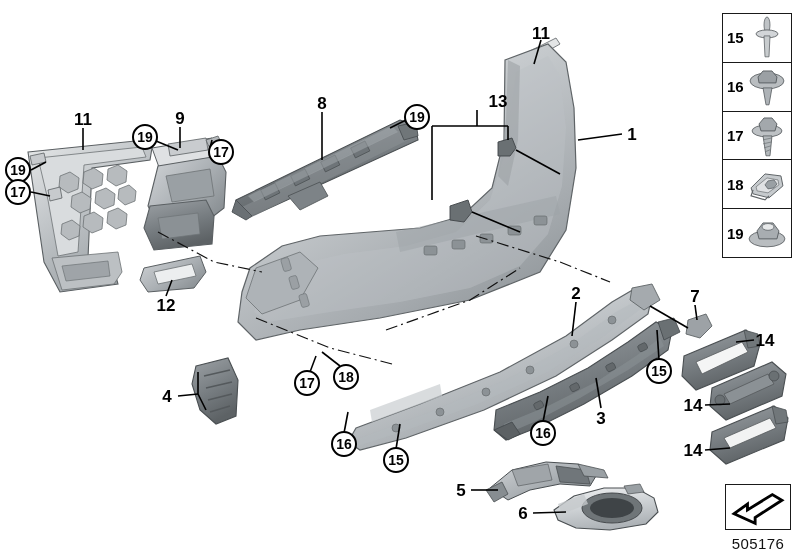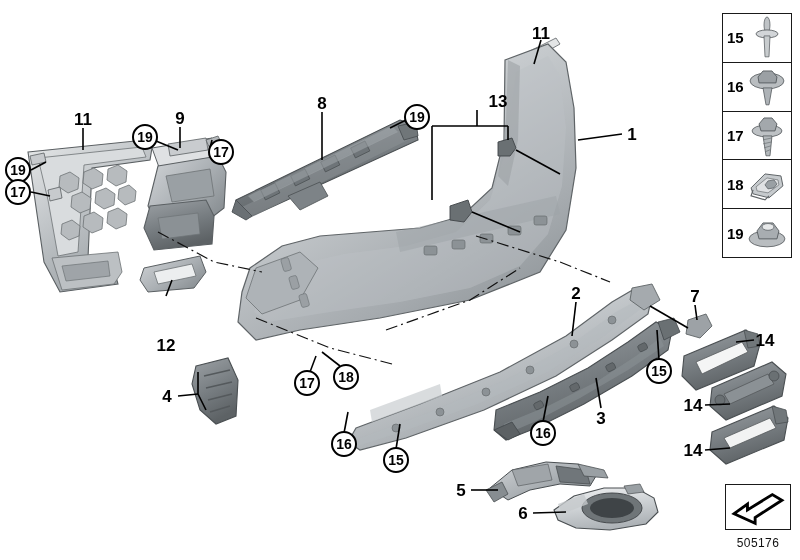--- a/index.html
+++ b/index.html
@@ -42,21 +42,21 @@
     padding-left:4px;z-index:3;position:relative;
   }
   .legend-art{position:absolute;right:2px;top:0;bottom:0;width:44px;}
   .legend-art svg{width:100%;height:100%;display:block;}
 
   
   #idbadge{position:absolute;left:725px;top:484px;width:66px;height:46px;
     border:1.4px solid #1a1a1a;background:#fff;box-sizing:border-box;}
   #idbadge svg{width:100%;height:100%;display:block;}
   #idnum{position:absolute;left:758px;top:543px;transform:translate(-50%,-50%);
-    font-size:12px;color:#111;letter-spacing:.4px;white-space:nowrap;text-align:right;}
+    font-size:15px;color:#111;letter-spacing:.4px;white-space:nowrap;text-align:right;}
 
   
   #art{position:absolute;left:0;top:0;width:800px;height:560px;}
 </style>
 </head>
 <body>
 
 <div id="stage">
 
   <svg id="art" viewBox="0 0 800 560">
@@ -321,21 +321,21 @@
       <div class="lbl" style="left: 576px; top: 293px;">2</div>
       <div class="lbl" style="left: 601px; top: 418px;">3</div>
       <div class="lbl" style="left: 167px; top: 396px;">4</div>
       <div class="lbl" style="left: 461px; top: 490px;">5</div>
       <div class="lbl" style="left: 523px; top: 513px;">6</div>
       <div class="lbl" style="left: 695px; top: 296px;">7</div>
       <div class="lbl" style="left: 322px; top: 103px;">8</div>
       <div class="lbl" style="left: 180px; top: 118px;">9</div>
       <div class="lbl" style="left: 83px; top: 119px;">11</div>
       <div class="lbl" style="left: 541px; top: 33px;">11</div>
-      <div class="lbl" style="left: 166px; top: 305px; margin-top: 40px;">12</div>
+      <div class="lbl" style="left: 166px; top: 305px;">12</div>
       <div class="lbl" style="left: 477px; top: 101px; margin-left: 21px;">13</div>
       <div class="lbl" style="left: 765px; top: 340px;">14</div>
       <div class="lbl" style="left: 693px; top: 405px;">14</div>
       <div class="lbl" style="left: 693px; top: 450px;">14</div>
       <div class="clbl" style="left: 18px; top: 170px;">19</div>
       <div class="clbl" style="left: 18px; top: 192px;">17</div>
       <div class="clbl" style="left: 145px; top: 137px;">19</div>
       <div class="clbl" style="left: 221px; top: 152px;">17</div>
       <div class="clbl" style="left: 417px; top: 117px;">19</div>
       <div class="clbl" style="left: 307px; top: 383px;">17</div>

